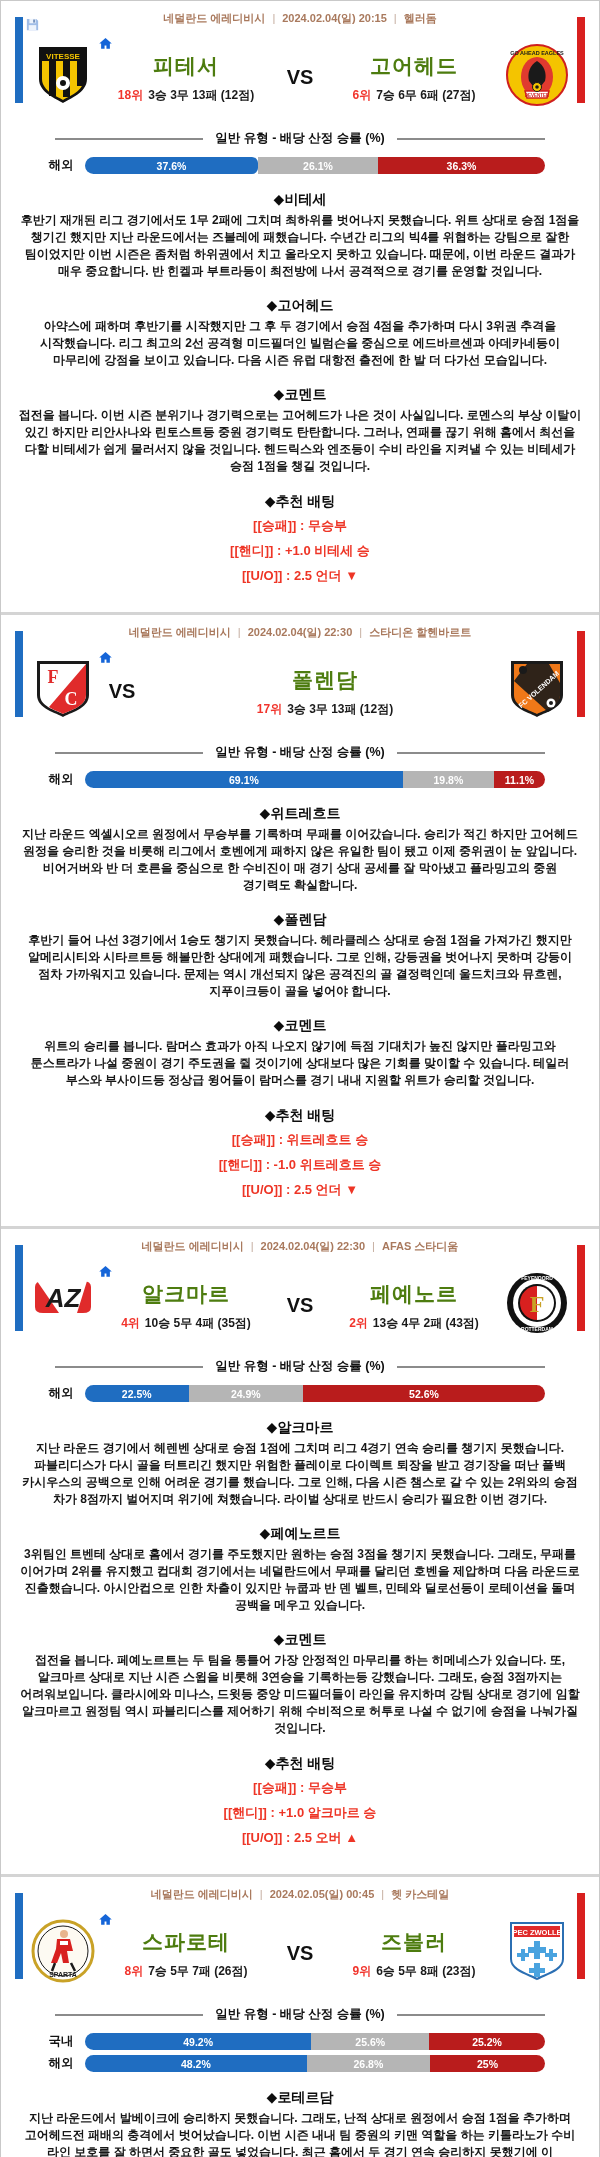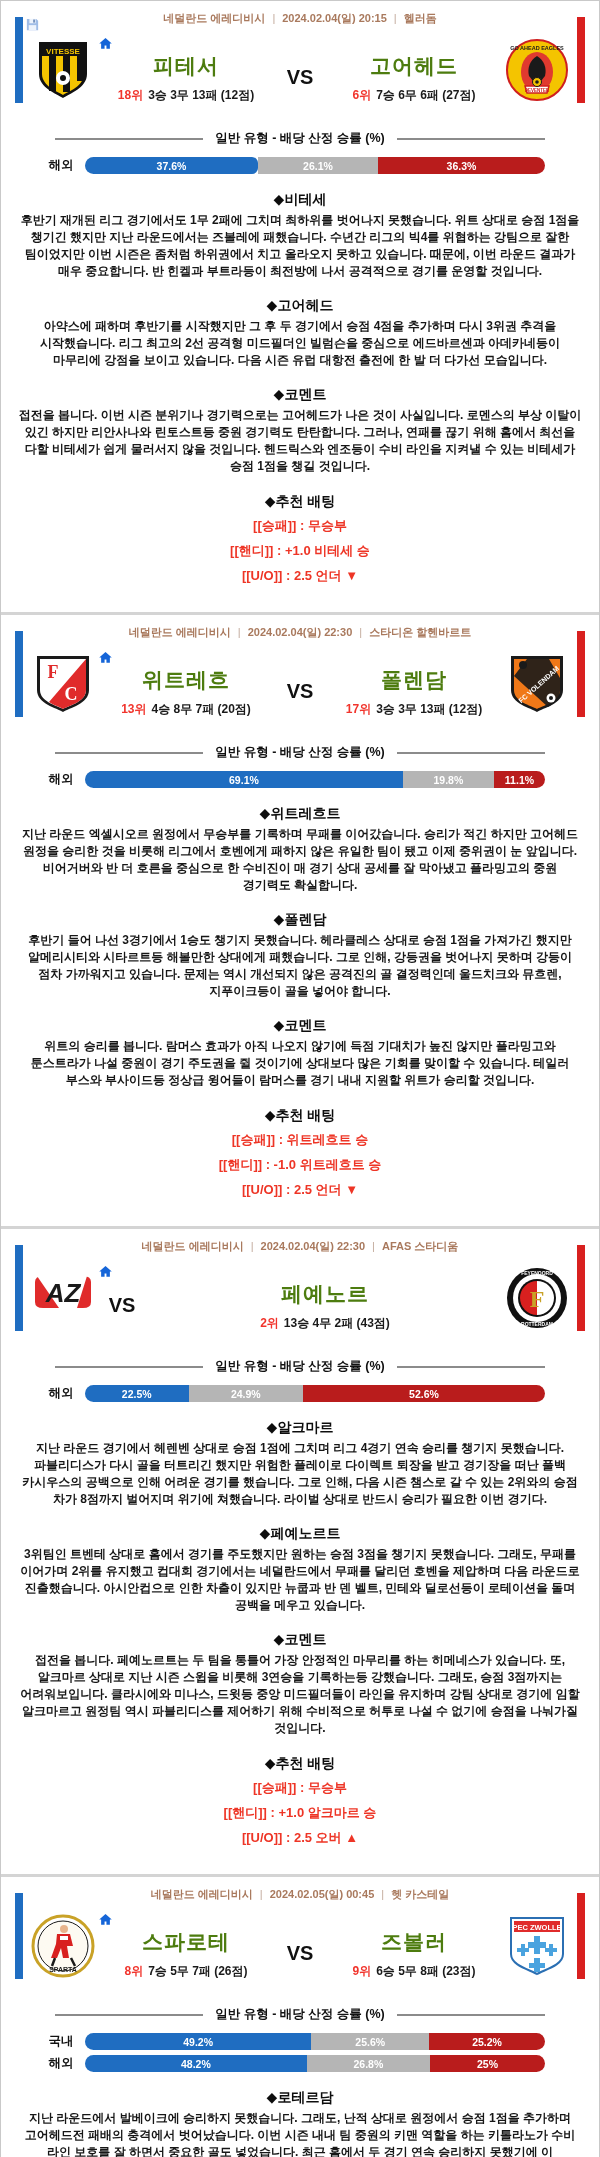--- a/index.html
+++ b/index.html
@@ -7,21 +7,21 @@
   body { font-family:"Liberation Sans","DejaVu Sans",sans-serif; }
   #page { width:600px; min-height:2157px; margin:0 auto; background:#fff; border:1px solid #c9c9c9; }
   .card { position:relative; padding:10px 0 26px 0; }
   .card + .card { border-top:3px solid #d4d4d4; }
   .meta { text-align:center; font-size:11px; color:#a9795d; font-weight:600; letter-spacing:0; margin-bottom:2px; }
   .meta .sep { color:#c2aa9b; margin:0 7px; font-weight:400; }
   .side-bar { position:absolute; width:8px; height:86px; top:16px; }
   .side-bar.home { left:14px; background:#1f6dc1; }
   .side-bar.away { right:14px; background:#d8201f; }
   .match-row { display:flex; align-items:center; justify-content:space-between; padding:2px 28px 0 28px; min-height:92px; }
-  .logo-cell { width:68px; height:74px; position:relative; flex:0 0 68px; display:flex; justify-content:center; }
+  .logo-cell { width:68px; height:74px; position:relative; flex:0 0 68px; display:flex; align-items:center; justify-content:center; }
   .logo-cell svg.logo { width:64px; height:64px; }
   .home-ico { position:absolute; top:-2px; right:-16px; width:15px; height:15px; }
   .corner-ico { position:absolute; top:16px; left:24px; width:15px; height:15px; opacity:.75; }
   .team-block { flex:1; text-align:center; padding-top:6px; }
   .team-name { font-size:21px; font-weight:800; color:#4d7c0f; letter-spacing:1px; }
   .team-rec { margin-top:7px; font-size:12px; }
   .team-rec .rank { color:#f1342c; font-weight:800; margin-right:5px; }
   .team-rec .rec { color:#1a1a1a; font-weight:700; }
   .vs { font-size:20px; font-weight:800; color:#111; flex:0 0 50px; text-align:center; padding-top:4px; }
   .divider { display:flex; align-items:center; margin:10px 54px 10px 54px; }
@@ -160,26 +160,20 @@
             <path d="M55 7 v31 c0 12 -17 15.5 -23 19 c-3 -1.8 -9 -3.8 -14 -7 L55 7 Z" fill="#e02b2b"></path>
             <text x="22" y="26" font-size="18" font-weight="bold" fill="#e02b2b" text-anchor="middle" font-family="Liberation Serif,serif">F</text>
             <text x="40" y="48" font-size="18" font-weight="bold" fill="#fff" text-anchor="middle" font-family="Liberation Serif,serif">C</text>
           </svg>
         <span class="home-ico">
           <svg viewBox="0 0 24 24" width="15" height="15">
               <path d="M12 3 L22 12 h-3 v8.5 h-5.5 v-5.5 h-3 v5.5 H5 V12 H2 Z" fill="#1565d8"></path>
             </svg>
         </span>
       </div>
-      <div class="team-block">
-        <div class="team-name">위트레흐</div>
-        <div class="team-rec">
-          <span class="rank">13위</span><span class="rec">4승 8무 7패 (20점)</span>
-        </div>
-      </div>
       <div class="vs">VS</div>
       <div class="team-block">
         <div class="team-name">폴렌담</div>
         <div class="team-rec">
           <span class="rank">17위</span><span class="rec">3승 3무 13패 (12점)</span>
         </div>
       </div>
       <div class="logo-cell">
           <svg class="logo" viewBox="0 0 64 64">
             <path d="M6 4 h52 v34 c0 14 -20 18 -26 22 c-6 -4 -26 -8 -26 -22 Z" fill="#1a1a1a"></path>
@@ -246,20 +240,26 @@
           <svg class="logo" viewBox="0 0 64 64">
             <path d="M4 16 q0 -6 8 -6 h40 q8 0 8 6 v20 q0 6 -8 6 h-40 q-8 0 -8 -6 Z" fill="#e02b2b"></path>
             <path d="M14 10 L64 10 L54 42 L36 42 Z" fill="#fff" transform="translate(-8 0)"></path>
             <text x="32" y="36" font-size="26" font-weight="bold" font-style="italic" fill="#1a1a1a" text-anchor="middle" font-family="Liberation Sans,sans-serif">AZ</text>
           </svg>
         <span class="home-ico">
           <svg viewBox="0 0 24 24" width="15" height="15">
               <path d="M12 3 L22 12 h-3 v8.5 h-5.5 v-5.5 h-3 v5.5 H5 V12 H2 Z" fill="#1565d8"></path>
             </svg>
         </span>
+      </div>
+      <div class="team-block">
+        <div class="team-name">알크마르</div>
+        <div class="team-rec">
+          <span class="rank">4위</span><span class="rec">10승 5무 4패 (35점)</span>
+        </div>
       </div>
       <div class="vs">VS</div>
       <div class="team-block">
         <div class="team-name">페예노르</div>
         <div class="team-rec">
           <span class="rank">2위</span><span class="rec">13승 4무 2패 (43점)</span>
         </div>
       </div>
       <div class="logo-cell">
           <svg class="logo" viewBox="0 0 64 64">

